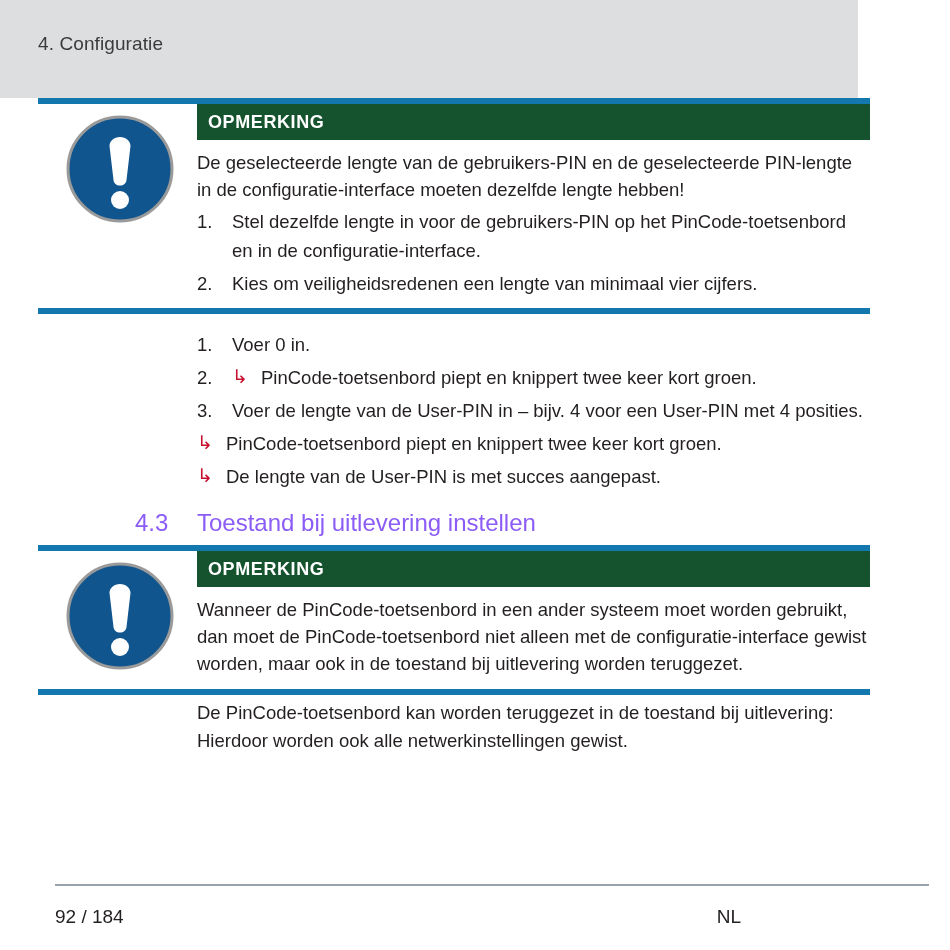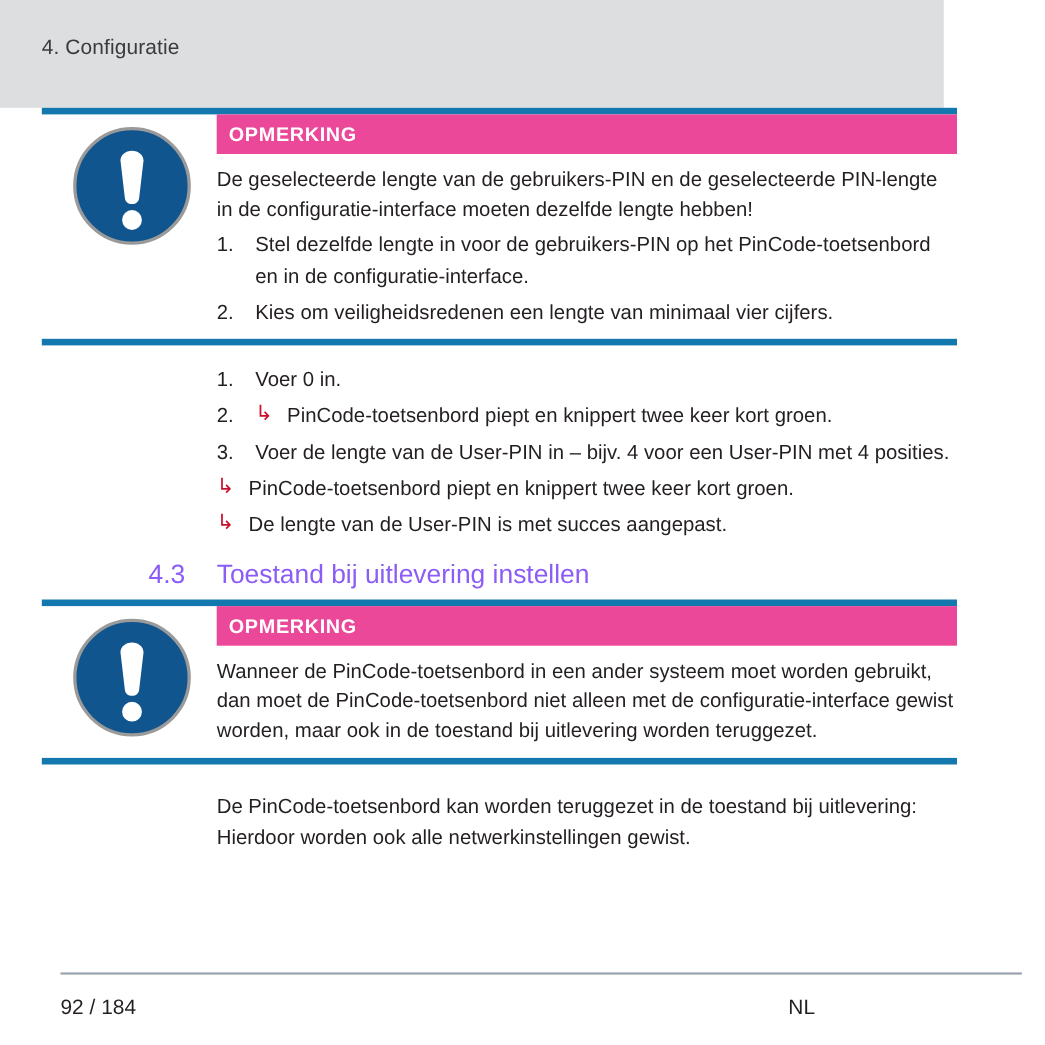--- a/index.html
+++ b/index.html
@@ -75,21 +75,21 @@
     left: 65px;
     top: 10px;
     width: 110px;
     height: 110px;
   }
   .notice-main {
     margin-left: 197px;
     width: 673px;
   }
   .notice-label {
-    background: #ec4899;
+    background: #14532d;
     color: #ffffff;
     font-weight: bold;
     font-size: 18px;
     letter-spacing: .6px;
     padding: 8px 0 8px 11px;
     box-sizing: border-box;
     height: 36px;
     line-height: 20px;
   }
   .notice-text {
@@ -170,21 +170,21 @@
     display: inline-block;
     width: 62px;
   }
 
   
   .closing {
     margin-left: 197px;
     width: 673px;
     font-size: 18.5px;
     line-height: 28px;
-    padding-top: 24px;
+    padding-top: 4px;
   }
   .closing p { margin: 0; }
 
   
   .page-footer {
     position: absolute;
     left: 17px;
     bottom: 0;
     width: 762px;
     height: 66px;

